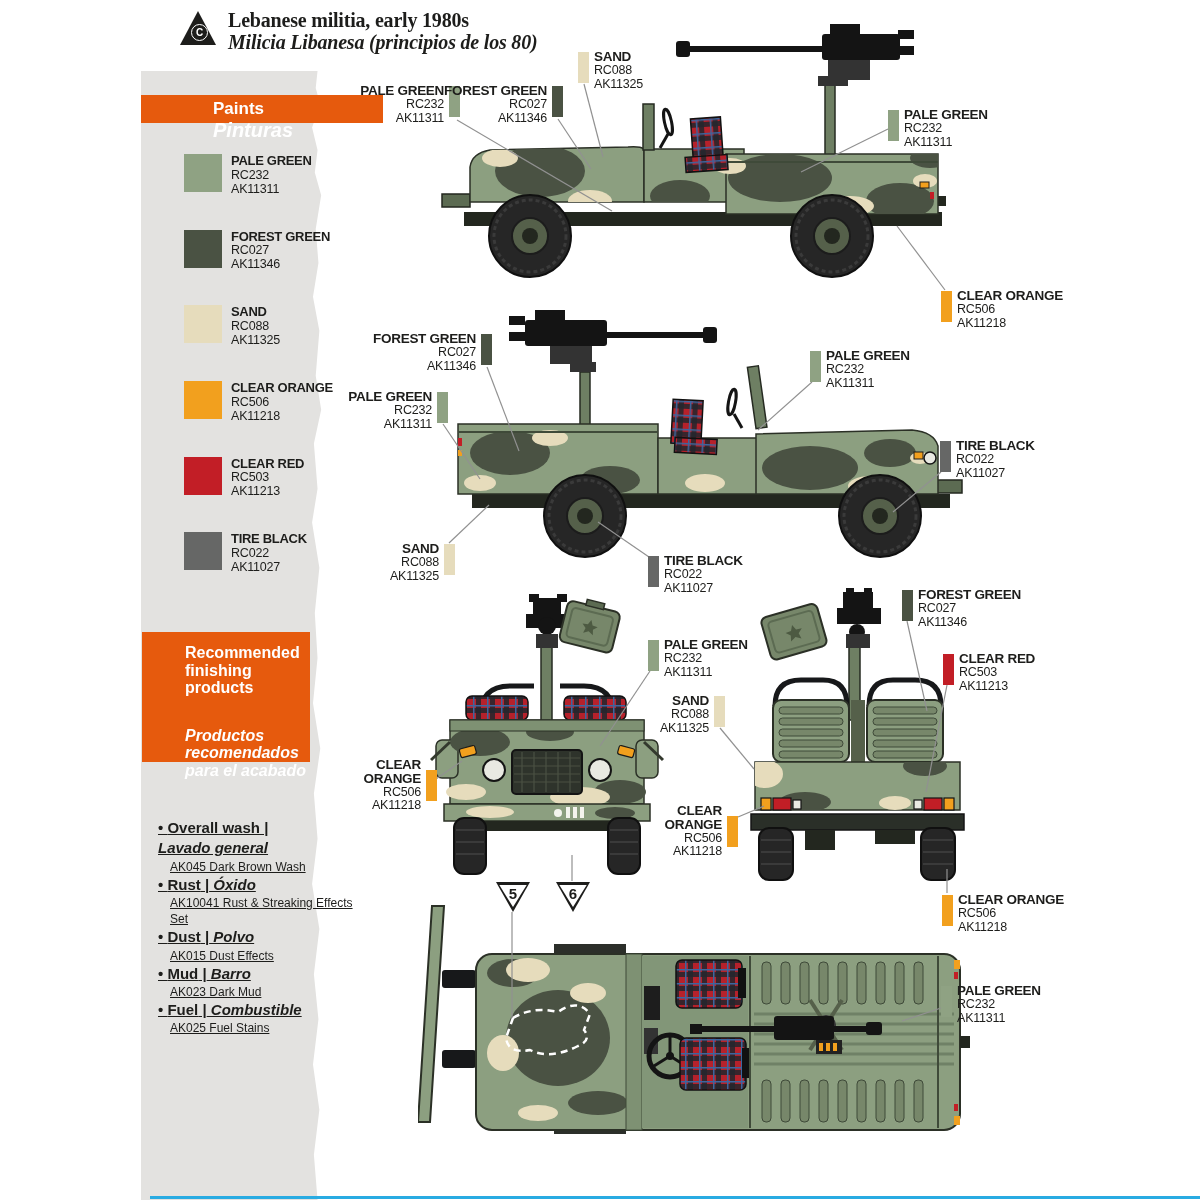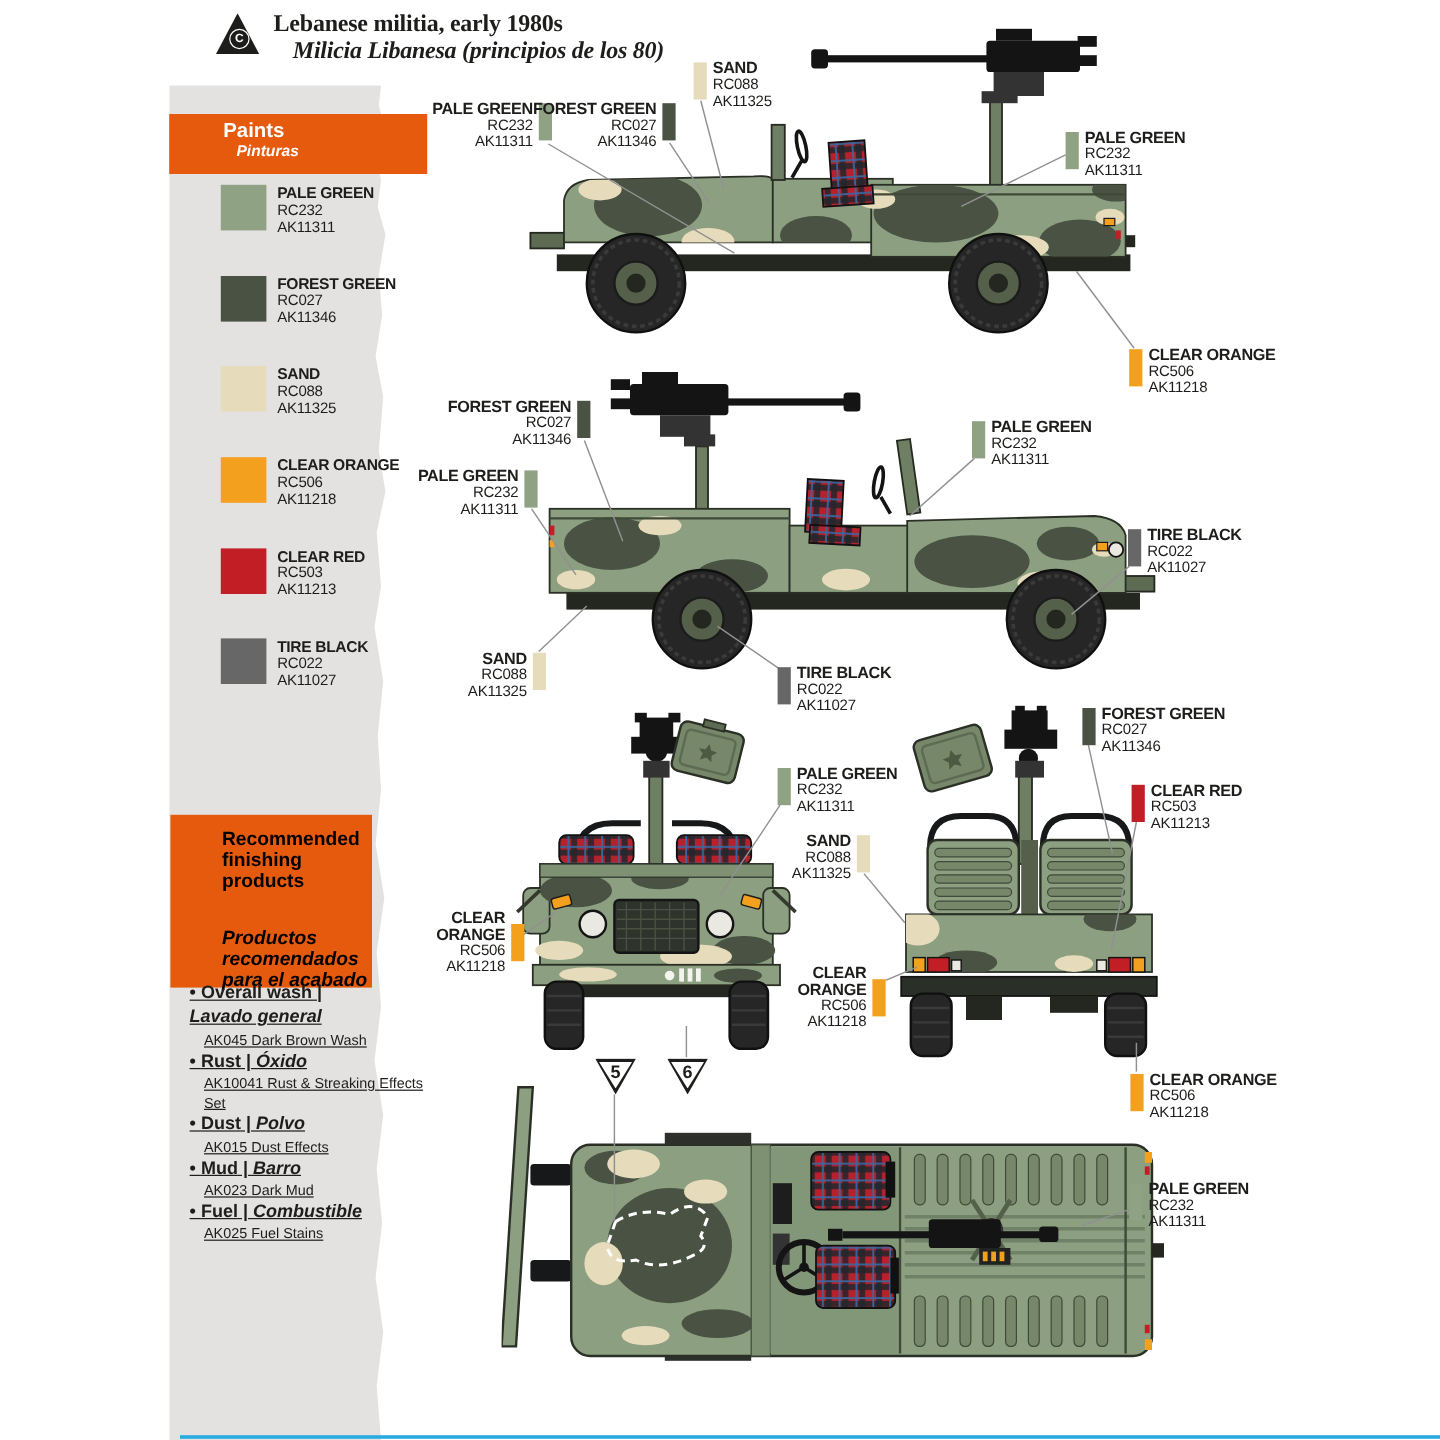--- a/index.html
+++ b/index.html
@@ -7,36 +7,36 @@
         font-family:"Liberation Sans",sans-serif;color:#1d1d1b;}
   .abs{position:absolute;}
 
   
   .hdr-marker{left:180px;top:11px;width:36px;height:34px;}
   .tri-up{position:absolute;inset:0;background:#1d1d1b;clip-path:polygon(50% 0,100% 100%,0 100%);}
   .tri-c{position:absolute;left:11px;top:13px;width:15px;height:15px;border:1.3px solid #fff;border-radius:50%;
          color:#fff;font-size:10px;font-weight:700;text-align:center;line-height:15px;}
   .hdr-titles{left:228px;top:9px;line-height:1.12;font-family:Liberation Serif, serif;}
   .hdr-title{font-size:20px;font-weight:700;letter-spacing:-0.2px;}
-  .hdr-sub{font-size:20px;font-weight:700;font-style:italic;letter-spacing:-0.2px;margin-left:16px;}
+  .hdr-sub{font-size:20px;font-weight:700;font-style:italic;letter-spacing:-0.2px;}
 
   
   .sidebar{left:141px;top:71px;width:182px;height:1129px;
     clip-path:polygon(0 0,97% 0,96% 1.5%,98.5% 3%,94% 5%,97% 7%,95.5% 9%,99% 11%,96% 14%,97.5% 17%,
       94.5% 20%,98% 23%,96% 27%,99% 30%,95% 33%,97% 37%,94% 40%,98% 44%,95.5% 48%,97% 52%,94.5% 56%,
       98.5% 60%,95% 64%,97% 68%,94% 72%,98% 76%,95% 80%,97.5% 84%,94.5% 88%,98% 92%,95% 96%,97% 100%,0 100%);}
-  .paints-header{left:141px;top:95px;width:170px;height:50px;color:#fff;padding-left:45px;box-sizing:content-box;}
+  .paints-header{left:141px;top:95px;width:170px;height:28px;color:#fff;padding-left:72px;box-sizing:content-box;}
   .paints-header .t1{font-size:17px;font-weight:700;padding-top:4px;line-height:1.15;}
-  .paints-header .t2{font-size:13px;font-weight:700;font-style:italic;line-height:1.15;margin-left:11px;}
+  .paints-header .t2{font-size:20px;font-weight:700;font-style:italic;line-height:1.15;}
   .swatches{left:184px;top:154px;}
   .swatch-row{display:flex;gap:9px;margin-bottom:34px;}
   .swatch-chip{width:38px;height:38px;flex:none;}
   .swatch-name{font-size:13px;font-weight:700;line-height:1.05;letter-spacing:-0.3px;white-space:nowrap;}
   .swatch-code{font-size:12.5px;font-weight:400;line-height:1.12;letter-spacing:-0.2px;}
-  .fin-box{left:142px;top:679px;width:125px;height:105px;color:#000000;padding:12px 0 27px 43px;}
+  .fin-box{left:142px;top:632px;width:125px;height:105px;color:#ffffff;padding:12px 0 13px 43px;}
   .fin-box .t1{font-size:16px;font-weight:700;line-height:1.1;}
   .fin-box .t2{font-size:16px;font-weight:700;font-style:italic;line-height:1.1;margin-top:30px;}
   .fin-list{left:158px;top:818px;width:212px;font-size:15px;line-height:1.35;text-decoration:underline;}
   .fin-line{font-weight:700;}
   .fin-es{font-weight:700;font-style:italic;}
   .fin-prod{font-weight:400;font-size:12px;padding-left:12px;}
 
   
   .callout{position:absolute;display:flex;gap:5px;color:#1d1d1b;}
   .co-chip{width:11px;height:31px;margin-top:2px;flex:none;}

